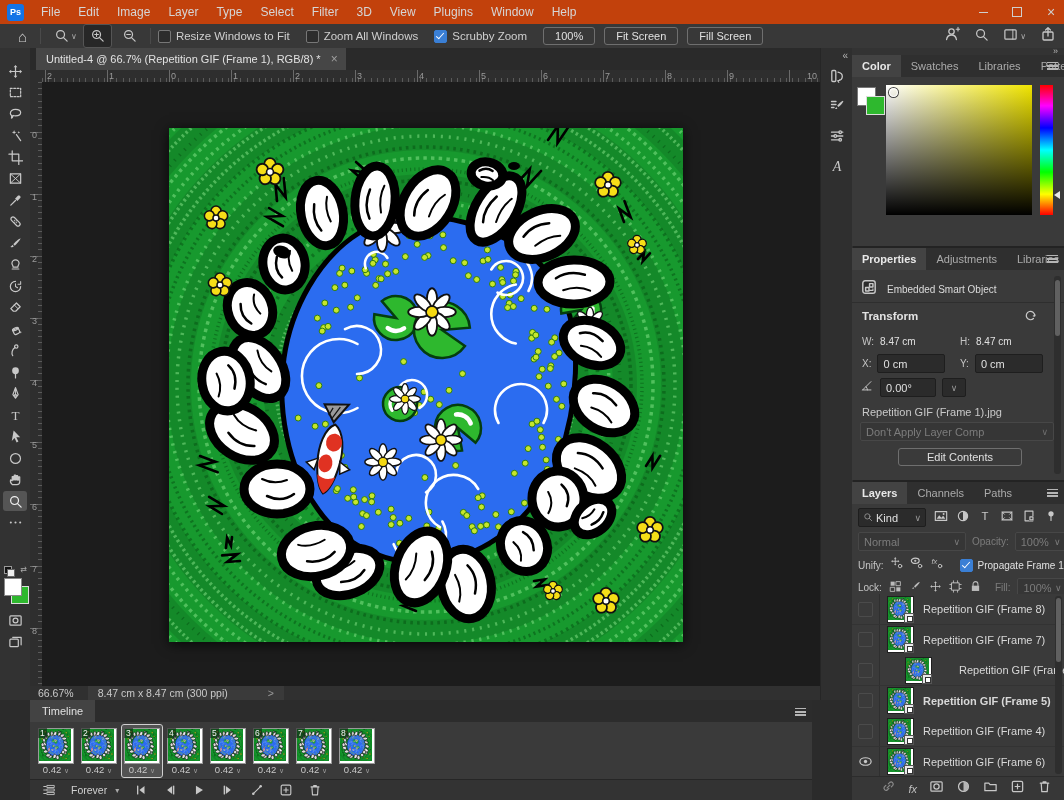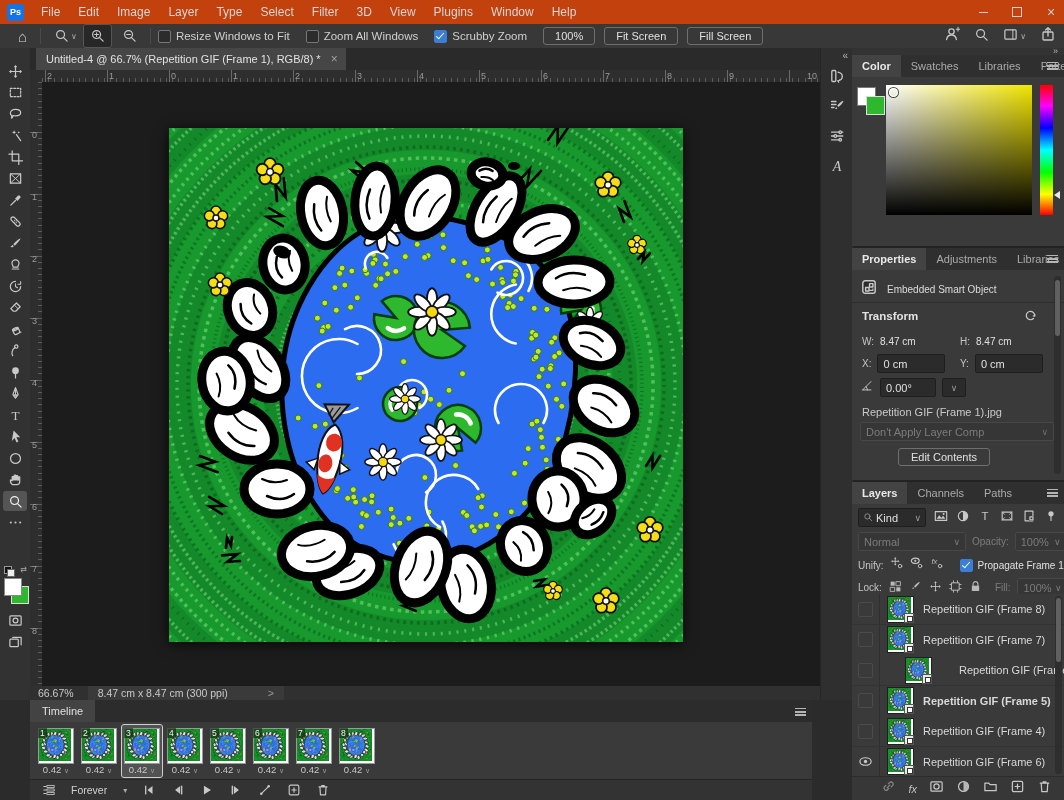--- a/index.html
+++ b/index.html
@@ -84,21 +84,21 @@
   .tl-tabs{height:22px;background:#2c2c2c;position:relative;display:flex;}
   .tl-tab{background:#434343;padding:0 12px;font-size:11px;color:#e0e0e0;display:flex;align-items:center;}
   .frames{position:relative;height:57px;background:#3a3a3a;}
   .frame{position:absolute;top:3px;width:40px;height:52px;border-radius:2px;}
   .frame.selected{background:#525252;outline:1px solid #cfcfcf;}
   .fthumb{position:absolute;left:2px;top:3px;width:34px;height:34px;border:1px solid #9a9a9a;background:#fff;}
   .fnum{position:absolute;left:2px;top:3px;font-size:8.5px;color:#f0f0f0;background:rgba(20,20,20,.55);padding:0 2px;z-index:2;}
   .fdur{position:absolute;left:0;top:39px;width:40px;text-align:center;font-size:9.5px;color:#c9c9c9;}
   .tl-controls{height:20px;background:#333;border-top:1px solid #262626;display:flex;align-items:center;padding-left:8px;gap:7px;}
   .tl-btn{display:flex;align-items:center;justify-content:center;width:22px;height:18px;}
-  .loop-dd{display:flex;align-items:center;font-size:10.5px;color:#d0d0d0;gap:16px;padding:0 4px;}
+  .loop-dd{display:flex;align-items:center;font-size:10.5px;color:#d0d0d0;gap:8px;padding:0 4px;}
   
   .colorfield{position:absolute;left:34px;top:8px;width:146px;height:130px;
      background:linear-gradient(to bottom,rgba(0,0,0,0),#000),linear-gradient(to right,#fff,#f0e400);}
   .field-cursor{position:absolute;left:3px;top:3px;width:7px;height:7px;border:1px solid #fff;border-radius:50%;box-shadow:0 0 0 1px #444;}
   .huebar{position:absolute;left:188px;top:8px;width:13px;height:130px;
      background:linear-gradient(to bottom,#f00 0%,#f0f 16%,#00f 33%,#0ff 50%,#0f0 67%,#ff0 84%,#f00 100%);}
   .hue-pointer{position:absolute;left:202px;width:0;height:0;border-top:4px solid transparent;border-bottom:4px solid transparent;border-right:6px solid #e8e8e8;}
   .fgbg-panel{position:absolute;left:5px;top:10px;width:30px;height:30px;}
   .fg-sq{position:absolute;left:0;top:0;width:17px;height:17px;background:#fff;border:1px solid #777;}
   .bg-sq{position:absolute;left:9px;top:9px;width:17px;height:17px;border:1px solid #ddd;}
@@ -1008,21 +1008,21 @@
             <path d="M3 12.5L12.5 3M3 12.5h9.5M8.5 12.5A6 6 0 007 8.8" stroke-width="1.1"></path>
           </svg></span>
       <span class="input-box" style="width:44px">0.00°</span>
       <span class="input-box" style="width:12px;justify-content:center;color:#9a9a9a;font-size:9px">∨</span>
     </div>
     <div style="position:absolute;left:10px;top:158px;font-size:11px;color:#c9c9c9">Repetition GIF (Frame 1).jpg</div>
     <div class="input-box disabled-box" style="position:absolute;left:8px;top:174px;width:182px;justify-content:space-between">
       <span>Don't Apply Layer Comp</span>
         <span style="font-size:9px;color:#6e6e6e">∨</span>
     </div>
-    <button class="ps-btn" style="position:absolute;left:46px;top:200px;width:92px;margin:0">Edit Contents</button>
+    <button class="ps-btn" style="position:absolute;left:46px;top:200px;width:124px;margin:0">Edit Contents</button>
     <div class="scrollbar" style="right:3px;top:28px;height:198px">
       <span class="thumb" style="top:4px;height:56px"></span>
     </div>
   </div>
 
   <div class="panel" style="top:482px;height:318px;overflow:hidden">
     <div class="ptabs">
       <div class="ptab active">Layers</div>
       <div class="ptab">Channels</div>
       <div class="ptab">Paths</div>

